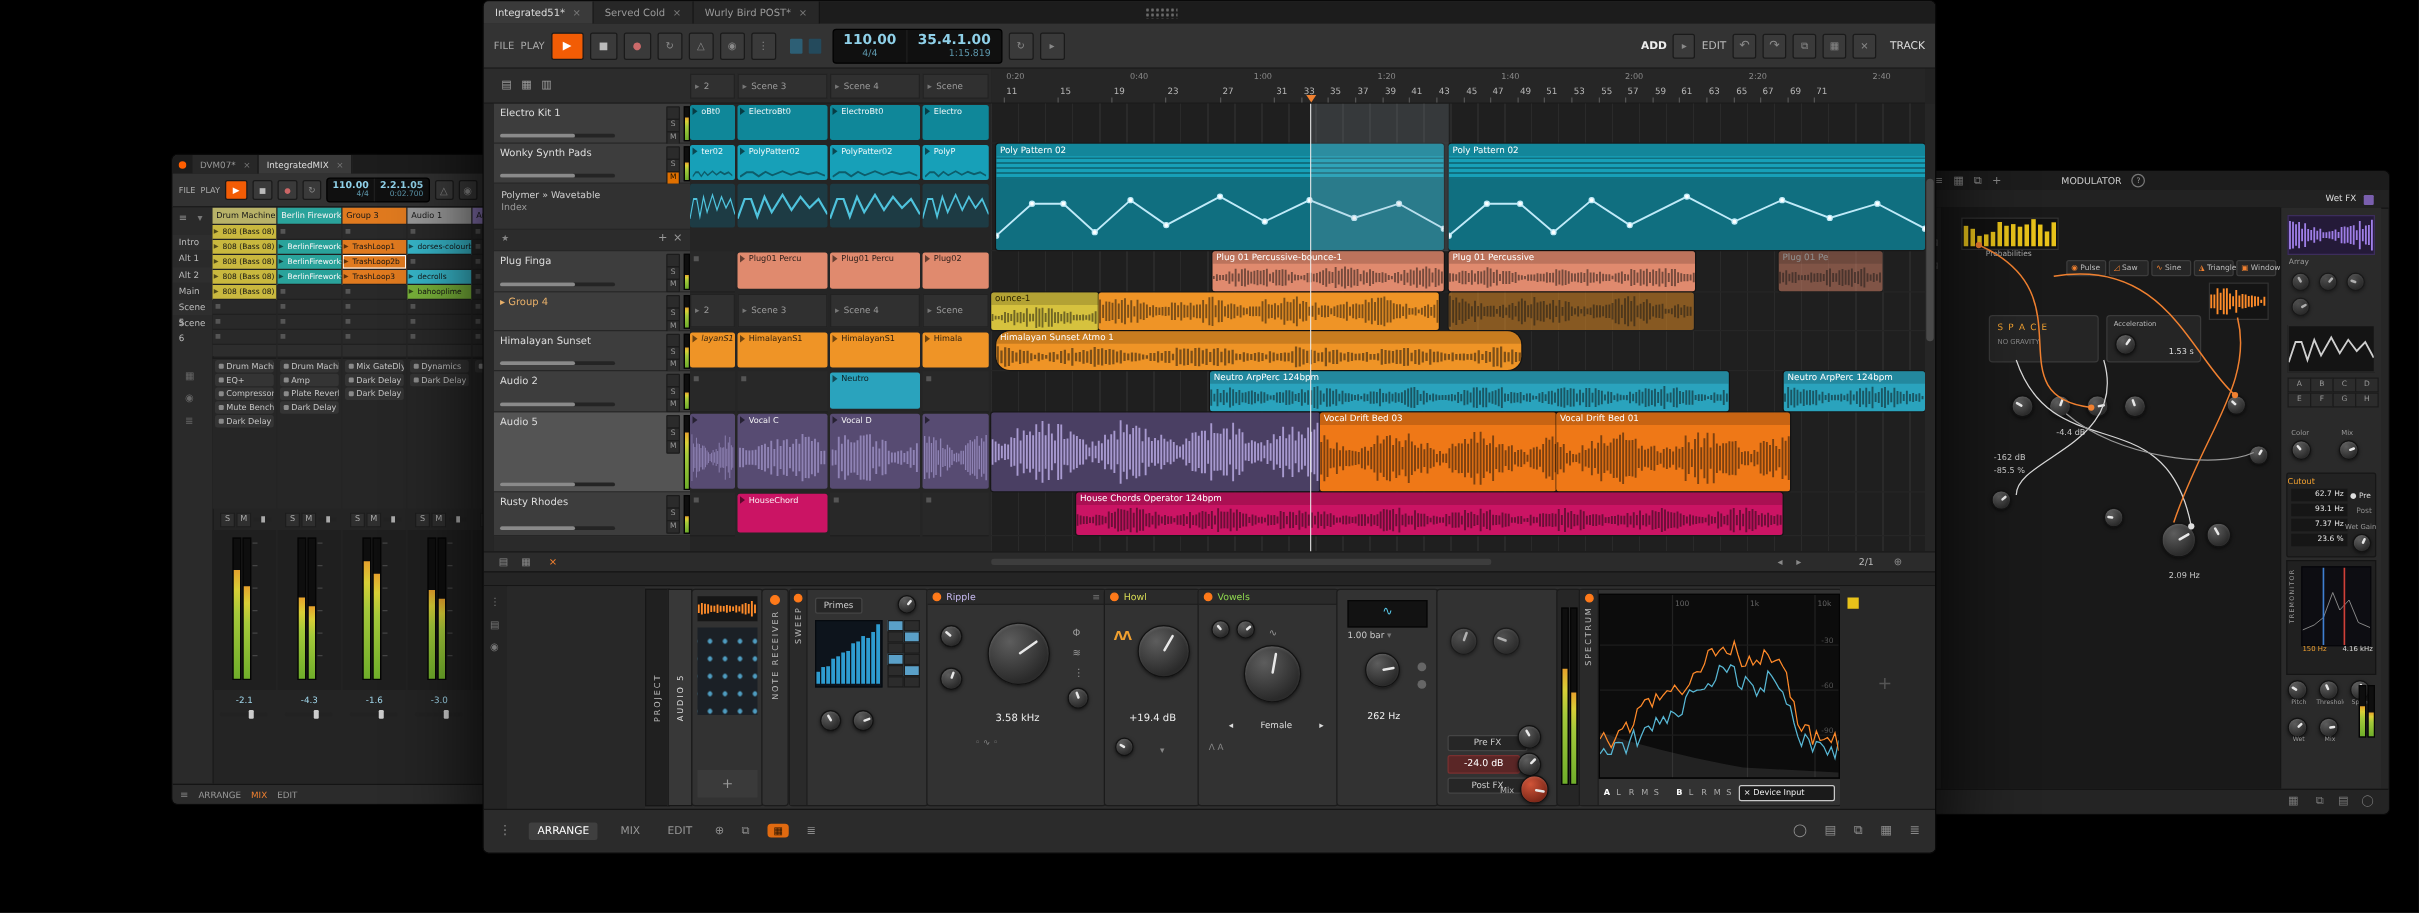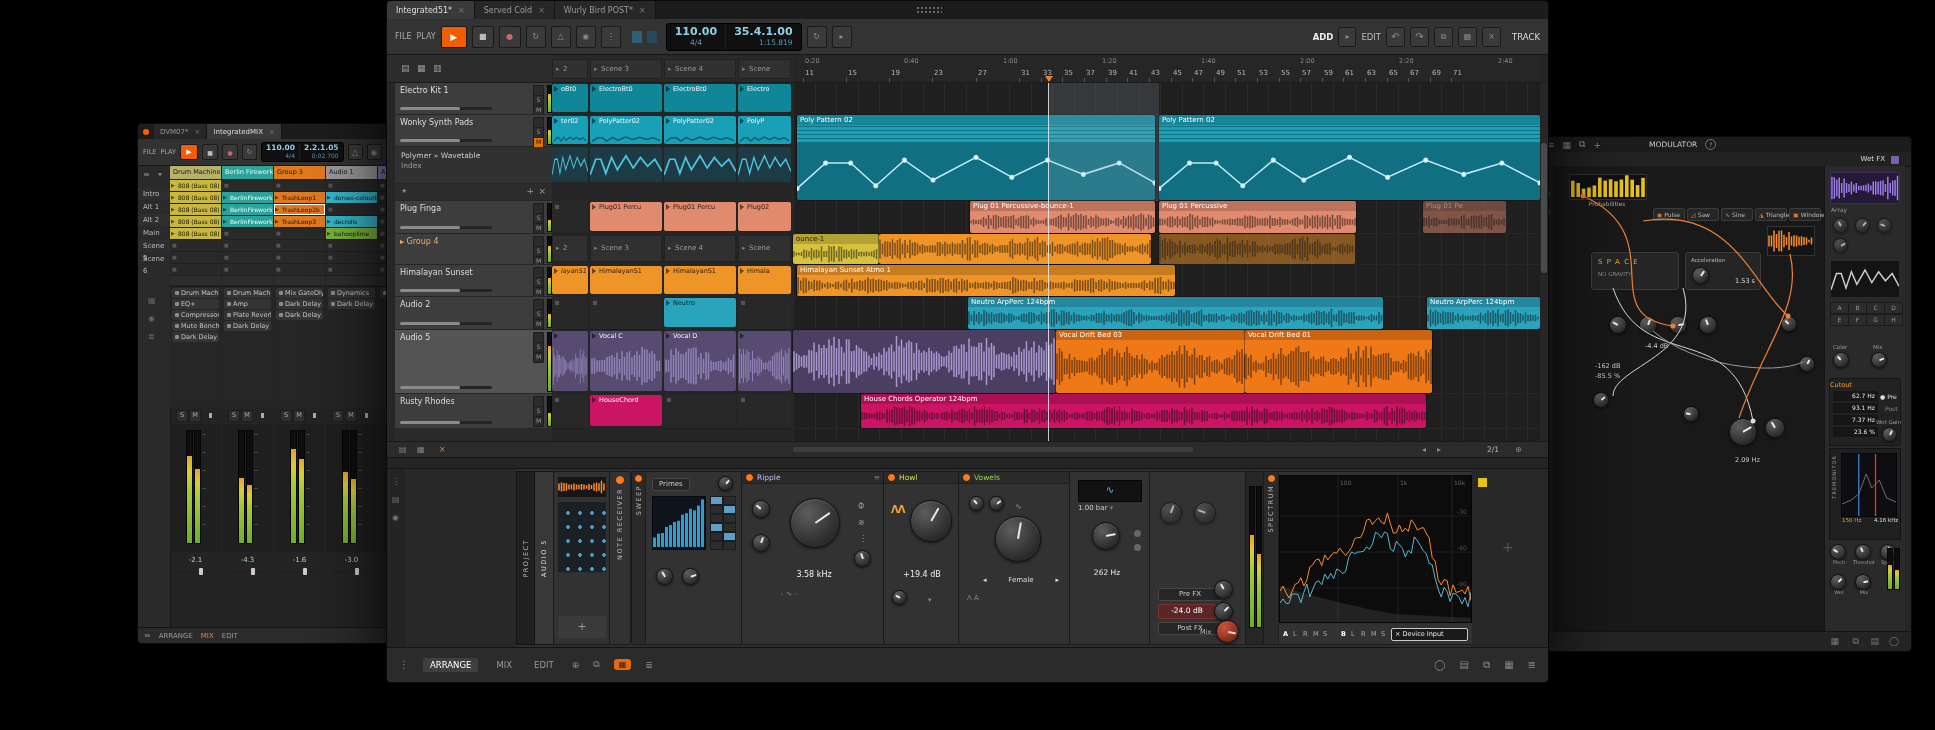--- a/index.html
+++ b/index.html
@@ -1146,21 +1146,21 @@
             </div>
             <div class="aclip dim" style="left: 366px; width: 196px; top: 0px; height: 100%; background: rgb(239, 148, 38);">
               <div style="position:absolute;left:0;right:0;bottom:0;height:30px;">
                 <svg width="100%" height="100%" viewBox="0 0 196 30" preserveAspectRatio="none" style="position:absolute;inset:0;">
                   <path d="M1,2.6L1,27.4M3.5,5.9L3.5,24.1M6,4.0L6,26.0M8.5,8.0L8.5,22.0M11,5.0L11,25.0M13.5,7.2L13.5,22.8M16,8.8L16,21.2M18.5,10.9L18.5,19.1M21,6.5L21,23.5M23.5,10.8L23.5,19.2M26,8.5L26,21.5M28.5,11.3L28.5,18.7M31,10.8L31,19.2M33.5,10.6L33.5,19.4M36,10.6L36,19.4M38.5,13.1L38.5,16.9M41,10.7L41,19.3M43.5,9.7L43.5,20.3M46,11.9L46,18.1M48.5,9.8L48.5,20.2M51,8.3L51,21.7M53.5,10.8L53.5,19.2M56,7.1L56,22.9M58.5,4.7L58.5,25.3M61,6.6L61,23.4M63.5,10.2L63.5,19.8M66,9.4L66,20.6M68.5,3.6L68.5,26.4M71,7.9L71,22.1M73.5,7.1L73.5,22.9M76,6.7L76,23.3M78.5,9.8L78.5,20.2M81,8.7L81,21.3M83.5,6.0L83.5,24.0M86,10.5L86,19.5M88.5,5.9L88.5,24.1M91,11.5L91,18.5M93.5,7.0L93.5,23.0M96,7.6L96,22.4M98.5,11.2L98.5,18.8M101,12.5L101,17.5M103.5,10.9L103.5,19.1M106,13.2L106,16.8M108.5,11.1L108.5,18.9M111,12.7L111,17.3M113.5,12.0L113.5,18.0M116,9.5L116,20.5M118.5,10.1L118.5,19.9M121,10.1L121,19.9M123.5,11.0L123.5,19.0M126,9.7L126,20.3M128.5,9.6L128.5,20.4M131,8.4L131,21.6M133.5,5.4L133.5,24.6M136,4.7L136,25.3M138.5,9.7L138.5,20.3M141,4.6L141,25.4M143.5,3.0L143.5,27.0M146,6.8L146,23.2M148.5,3.0L148.5,27.0M151,10.3L151,19.7M153.5,9.0L153.5,21.0M156,7.5L156,22.5M158.5,5.3L158.5,24.7M161,8.5L161,21.5M163.5,10.9L163.5,19.1M166,9.8L166,20.2M168.5,9.6L168.5,20.4M171,9.0L171,21.0M173.5,13.0L173.5,17.0M176,13.4L176,16.6M178.5,12.6L178.5,17.4M181,10.3L181,19.7M183.5,9.4L183.5,20.6M186,12.0L186,18.0M188.5,10.0L188.5,20.0M191,11.2L191,18.8M193.5,11.4L193.5,18.6" stroke="rgba(10,10,10,.5)" stroke-width="1.5" fill="none" opacity="1"></path>
                 </svg>
               </div>
             </div>
           </div>
           <div class="arow" style="top: 182px; height: 31px;">
-            <div class="aclip" style="left: 4px; width: 378px; top: 0px; height: 100%; background: rgb(239, 148, 38);">
+            <div class="aclip" style="left: 4px; width: 420px; top: 0px; height: 100%; background: rgb(239, 148, 38); border-radius: 11px;">
               <div class="lbl">Himalayan Sunset Atmo 1</div>
               <div style="position:absolute;left:0;right:0;bottom:0;height:21px;">
                 <svg width="100%" height="100%" viewBox="0 0 352 21" preserveAspectRatio="none" style="position:absolute;inset:0;">
                   <path d="M1,1.9L1,19.1M3.5,5.4L3.5,15.6M6,2.7L6,18.3M8.5,3.3L8.5,17.7M11,5.8L11,15.2M13.5,6.9L13.5,14.1M16,4.8L16,16.2M18.5,5.8L18.5,15.2M21,5.5L21,15.5M23.5,7.5L23.5,13.5M26,8.8L26,12.2M28.5,7.1L28.5,13.9M31,8.2L31,12.8M33.5,9.0L33.5,12.0M36,7.0L36,14.0M38.5,6.5L38.5,14.5M41,8.4L41,12.6M43.5,5.7L43.5,15.3M46,4.8L46,16.2M48.5,7.6L48.5,13.4M51,3.4L51,17.6M53.5,7.1L53.5,13.9M56,6.6L56,14.4M58.5,5.0L58.5,16.0M61,5.9L61,15.1M63.5,4.8L63.5,16.2M66,2.6L66,18.4M68.5,4.2L68.5,16.8M71,3.6L71,17.4M73.5,4.9L73.5,16.1M76,4.2L76,16.8M78.5,4.7L78.5,16.3M81,6.1L81,14.9M83.5,5.2L83.5,15.8M86,7.2L86,13.8M88.5,7.8L88.5,13.2M91,6.9L91,14.1M93.5,7.1L93.5,13.9M96,7.7L96,13.3M98.5,8.5L98.5,12.5M101,9.1L101,11.9M103.5,7.3L103.5,13.7M106,7.3L106,13.7M108.5,6.0L108.5,15.0M111,7.4L111,13.6M113.5,5.8L113.5,15.2M116,5.7L116,15.3M118.5,7.9L118.5,13.1M121,3.2L121,17.8M123.5,4.6L123.5,16.4M126,3.7L126,17.3M128.5,4.0L128.5,17.0M131,5.5L131,15.5M133.5,3.3L133.5,17.7M136,3.1L136,17.9M138.5,5.1L138.5,15.9M141,4.0L141,17.0M143.5,6.5L143.5,14.5M146,3.9L146,17.1M148.5,3.3L148.5,17.7M151,6.3L151,14.7M153.5,3.7L153.5,17.3M156,5.4L156,15.6M158.5,4.7L158.5,16.3M161,7.8L161,13.2M163.5,8.2L163.5,12.8M166,6.7L166,14.3M168.5,7.5L168.5,13.5M171,8.1L171,12.9M173.5,7.4L173.5,13.6M176,6.7L176,14.3M178.5,7.3L178.5,13.7M181,8.6L181,12.4M183.5,5.9L183.5,15.1M186,7.0L186,14.0M188.5,7.9L188.5,13.1M191,7.4L191,13.6M193.5,6.9L193.5,14.1M196,7.1L196,13.9M198.5,5.9L198.5,15.1M201,2.2L201,18.8M203.5,2.9L203.5,18.1M206,4.4L206,16.6M208.5,5.6L208.5,15.4M211,4.7L211,16.3M213.5,5.6L213.5,15.4M216,7.1L216,13.9M218.5,6.7L218.5,14.3M221,3.1L221,17.9M223.5,6.1L223.5,14.9M226,4.9L226,16.1M228.5,4.8L228.5,16.2M231,6.9L231,14.1M233.5,7.8L233.5,13.2M236,6.6L236,14.4M238.5,7.2L238.5,13.8M241,7.9L241,13.1M243.5,7.8L243.5,13.2M246,7.4L246,13.6M248.5,6.6L248.5,14.4M251,8.2L251,12.8M253.5,8.2L253.5,12.8M256,7.6L256,13.4M258.5,4.2L258.5,16.8M261,4.9L261,16.1M263.5,5.3L263.5,15.7M266,5.8L266,15.2M268.5,4.8L268.5,16.2M271,5.0L271,16.0M273.5,3.3L273.5,17.7M276,3.4L276,17.6M278.5,7.1L278.5,13.9M281,4.9L281,16.1M283.5,4.3L283.5,16.7M286,6.1L286,14.9M288.5,7.2L288.5,13.8M291,4.3L291,16.7M293.5,6.3L293.5,14.7M296,6.2L296,14.8M298.5,6.9L298.5,14.1M301,7.8L301,13.2M303.5,8.2L303.5,12.8M306,7.0L306,14.0M308.5,8.2L308.5,12.8M311,7.9L311,13.1M313.5,7.7L313.5,13.3M316,8.2L316,12.8M318.5,8.0L318.5,13.0M321,7.1L321,13.9M323.5,5.2L323.5,15.8M326,8.1L326,12.9M328.5,5.7L328.5,15.3M331,6.6L331,14.4M333.5,2.7L333.5,18.3M336,3.1L336,17.9M338.5,2.1L338.5,18.9M341,6.3L341,14.7M343.5,6.8L343.5,14.2M346,4.6L346,16.4M348.5,6.5L348.5,14.5M351,7.0L351,14.0" stroke="rgba(10,10,10,.5)" stroke-width="1.5" fill="none" opacity="1"></path>
                 </svg>
               </div>
             </div>
           </div>
           <div class="arow" style="top: 214px; height: 32px;">
             <div class="aclip" style="left: 175px; width: 415px; top: 0px; height: 100%; background: rgb(42, 163, 189);">

